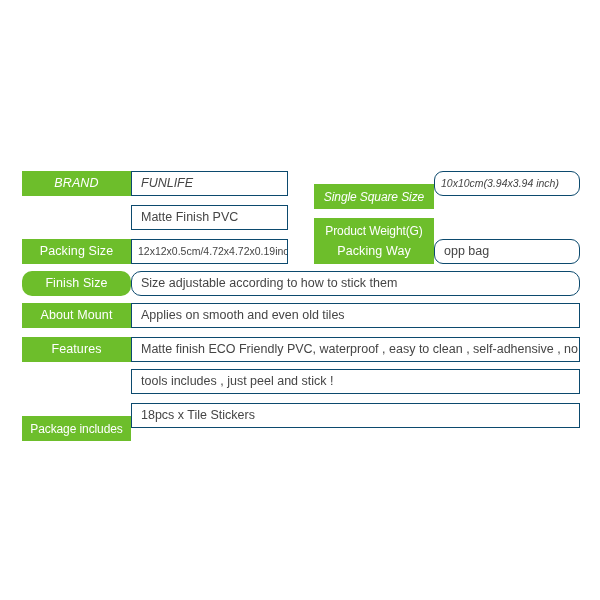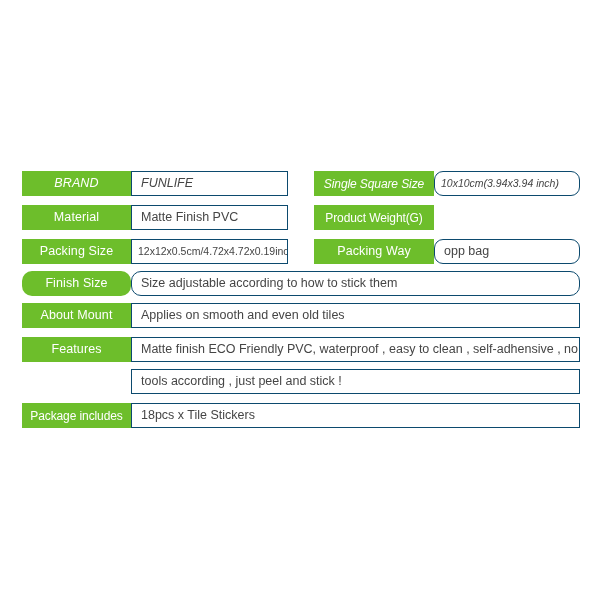--- a/index.html
+++ b/index.html
@@ -32,20 +32,21 @@
     justify-content: center;
     font-size: 12.5px;
     line-height: 1;
     letter-spacing: .1px;
     box-sizing: border-box;
     white-space: nowrap;
   }
   .label-cell.tight {
     font-size: 12px;
     letter-spacing: -.1px;
+    margin-top: 13px;
   }
   .label-cell.blank {
     background: transparent;
   }
 
   .value-cell {
     position: absolute;
     background: #ffffff;
     border: 1px solid #0c4a6e;
     color: #454545;
@@ -83,21 +84,20 @@
   .r8 { top: 403px; height: 25px; }
 </style>
 </head>
 <body>
 
 <div id="spec-sheet">
 
   <div class="label-cell col-left-label r1">BRAND</div>
   <div class="value-cell col-left-value r1">FUNLIFE</div>
 
-  <div class="label-cell col-left-label r2">Material</div>
   <div class="value-cell col-left-value r2">Matte Finish PVC</div>
 
   <div class="label-cell col-left-label r3">Packing Size</div>
   <div class="value-cell col-left-value r3 small">12x12x0.5cm/4.72x4.72x0.19inch</div>
 
   <div class="label-cell col-right-label r1 tight">Single Square Size</div>
   <div class="value-cell col-right-value r1 small">10x10cm(3.94x3.94 inch)</div>
 
   <div class="label-cell col-right-label r2 tight">Product Weight(G)</div>
 
@@ -107,18 +107,18 @@
   <div class="label-cell col-left-label r4">Finish Size</div>
   <div class="value-cell col-full-value r4">Size adjustable according to how to stick them</div>
 
   <div class="label-cell col-left-label r5">About Mount</div>
   <div class="value-cell col-full-value r5">Applies on smooth and even old tiles</div>
 
   <div class="label-cell col-left-label r6">Features</div>
   <div class="value-cell col-full-value r6">Matte finish ECO Friendly PVC, waterproof , easy to clean , self-adhensive , no</div>
 
   <div class="label-cell col-left-label r7 blank"></div>
-  <div class="value-cell col-full-value r7">tools according , just peel and stick !</div>
+  <div class="value-cell col-full-value r7">tools includes , just peel and stick !</div>
 
   <div class="label-cell col-left-label r8 tight">Package includes</div>
   <div class="value-cell col-full-value r8">18pcs x Tile Stickers</div>
 
 </div>
 
 </body></html>

